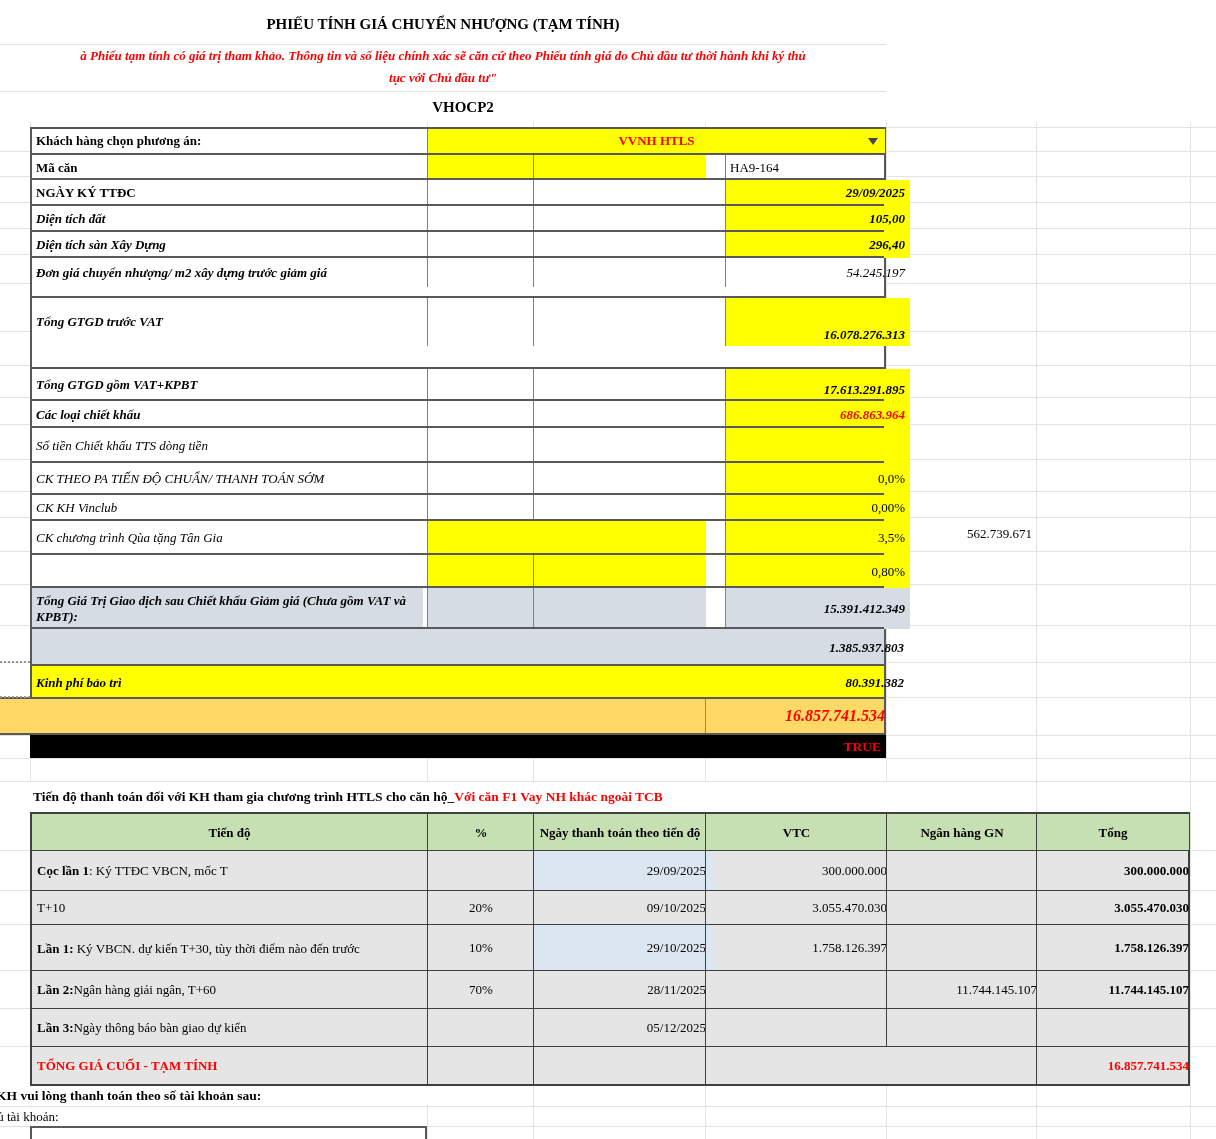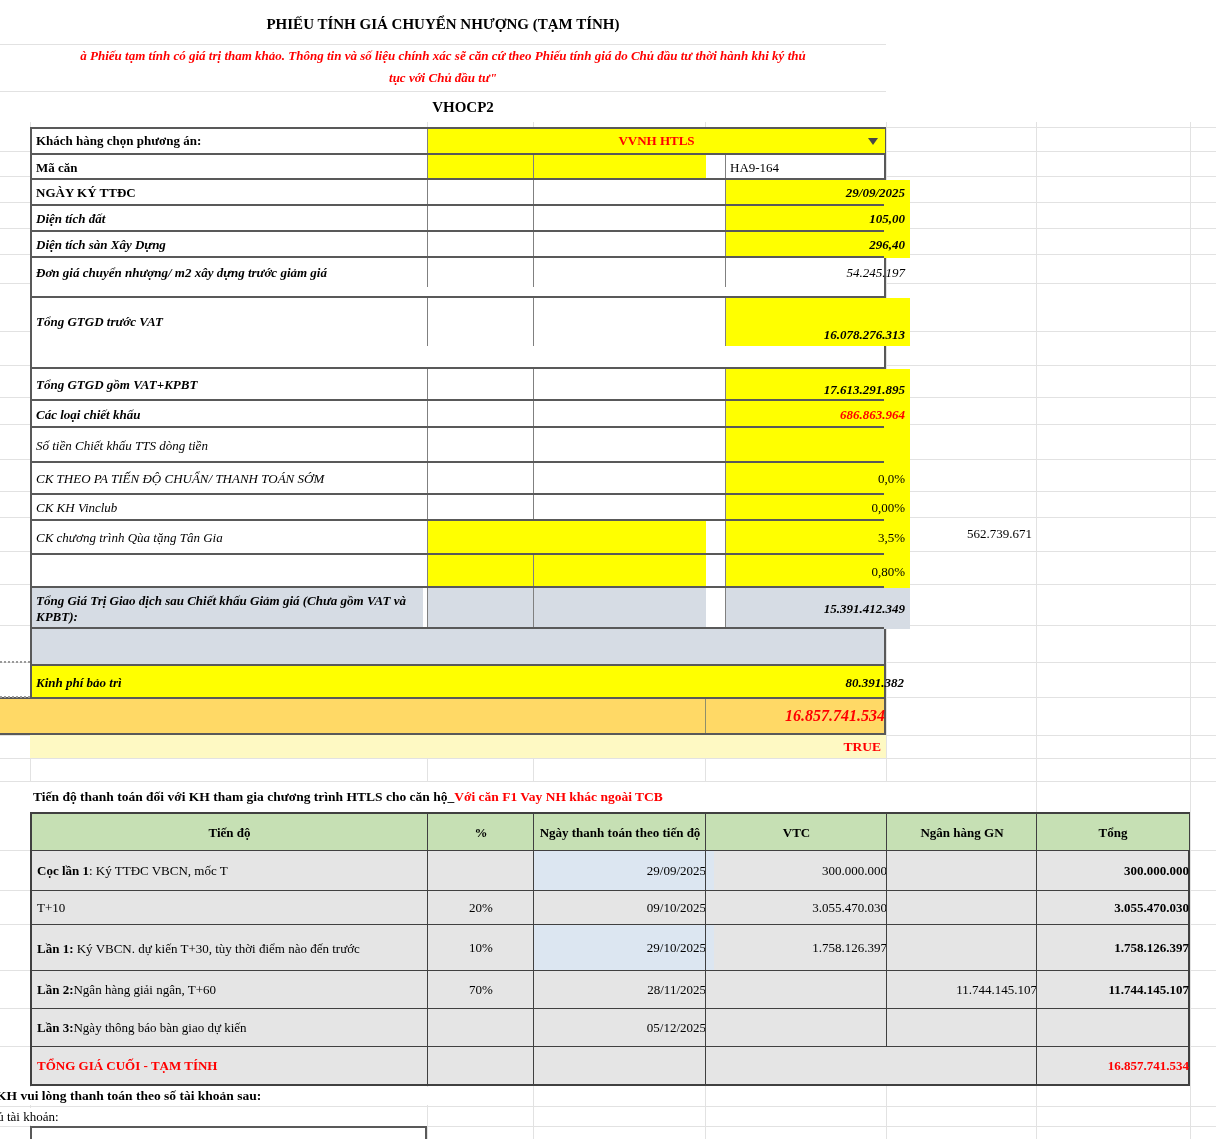--- a/index.html
+++ b/index.html
@@ -35,21 +35,21 @@
   .bottomalign{align-items:flex-end;padding-bottom:3px;}
   .dropcell{justify-content:center;font-weight:bold;color:#ff0000;position:absolute;}
   .ddarrow{position:absolute;right:7px;top:50%;margin-top:-3px;width:0;height:0;
            border-left:5px solid transparent;border-right:5px solid transparent;border-top:7px solid #474747;}
   #orangeRow{left:0;top:697px;width:886px;height:38px;background:#ffd966;border-top:2px solid #595959;
              border-bottom:2px solid #595959;border-right:2px solid #595959;z-index:3;}
   #orangeRow .c-e2{position:absolute;left:705px;top:0;bottom:0;width:179px;border-left:1px solid #8f8f6a;
              display:flex;align-items:center;justify-content:flex-end;padding-right:5px;}
   #extraVal{left:886px;top:517px;width:146px;height:34px;z-index:3;display:flex;align-items:center;
             justify-content:flex-end;font-size:13px;}
-  #trueRow{left:30px;top:735px;width:856px;height:23px;background:#fef9c3;z-index:3;display:flex;
+  #trueRow{left:30px;top:735px;width:856px;height:23px;background:#000000;z-index:3;display:flex;
            align-items:center;justify-content:flex-end;padding-right:5px;font-weight:bold;color:#ff0000;
            font-size:13.5px;}
   
   #schedHead{left:0;top:782px;width:1036px;height:30px;background:#fff;z-index:3;font-size:13.5px;
              font-weight:bold;display:flex;align-items:center;padding-left:33px;}
   #schedTable{left:30px;top:812px;width:1160px;height:274px;border:2px solid #404040;background:#e5e5e5;z-index:3;}
   .prow{position:absolute;left:0;right:0;border-top:1px solid #404040;}
   .prow.first{border-top:none;}
   .pc{position:absolute;top:0;bottom:0;display:flex;align-items:center;font-size:13px;overflow:hidden;}
   .p-lbl{left:0;width:395px;padding-left:5px;}
@@ -247,20 +247,21 @@
     </div>
 
     <div class="irow" style="top:457px;height:41px">
       <div class="cell lblc ital grey" style="line-height:16px;right:461px;width:auto">Tổng Giá Trị Giao dịch sau Chiết khấu Giảm giá (Chưa gồm VAT và KPBT):</div>
       <div class="cell c-c grey"></div>
       <div class="cell c-d grey"></div>
       <div class="cell c-e grey valtxt">15.391.412.349</div>
     </div>
 
     <div class="irow grey" style="top:498px;height:37px">
+      <div class="cell c-e valtxt" style="border-left:none">1.385.937.803</div>
     </div>
 
     <div class="irow yellow" style="top:535px;height:33px">
       <div class="cell lblc ital">Kinh phí bảo trì</div>
       <div class="cell c-e valtxt" style="border-left:none">80.391.382</div>
     </div>
   </div>
 
   <div class="abs" id="orangeRow">
     <div class="c-e2 valtxt red">16.857.741.534</div>

